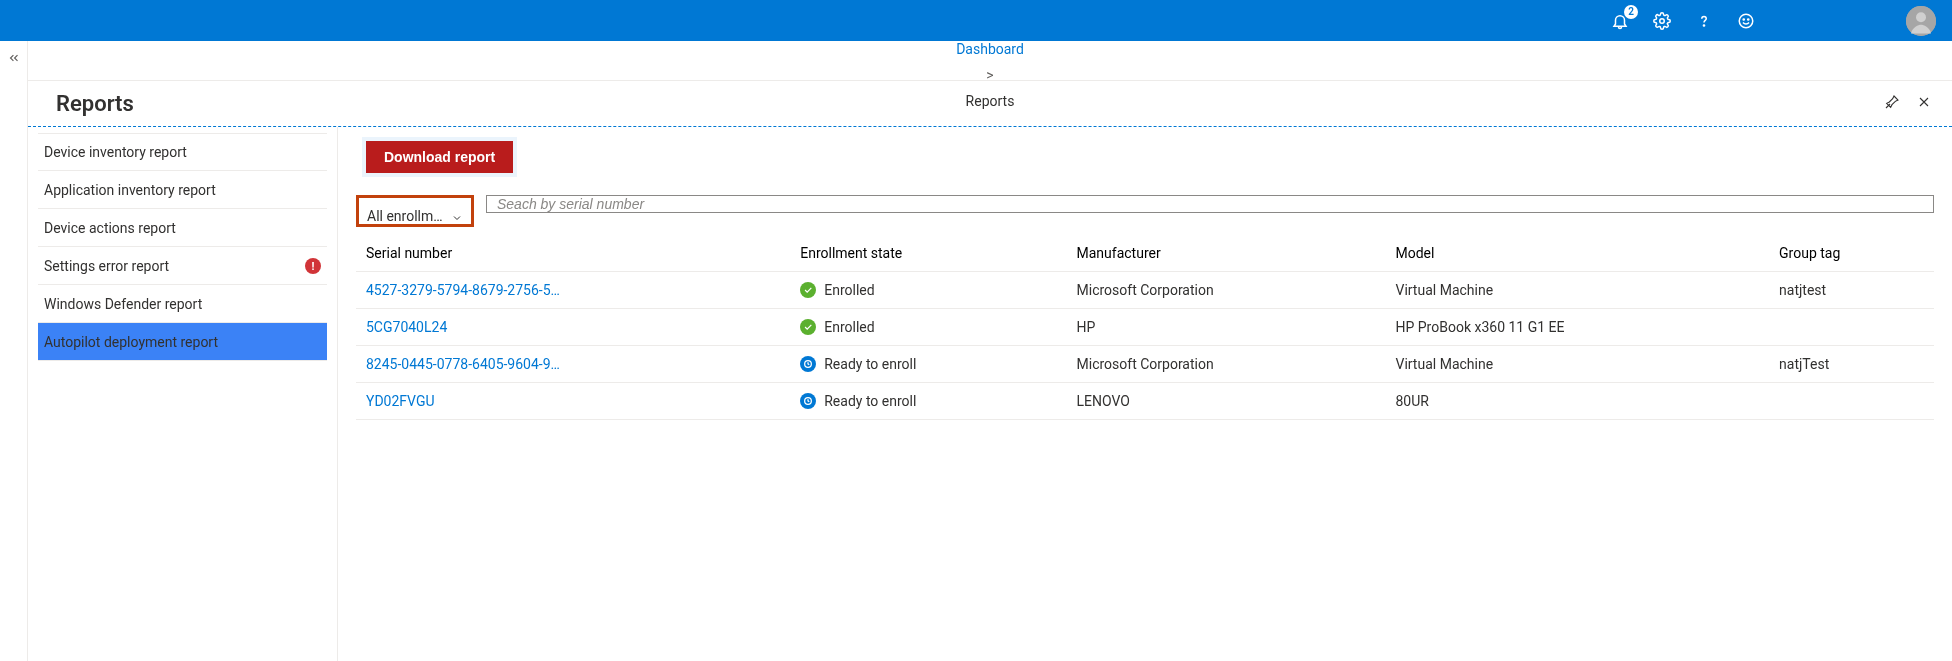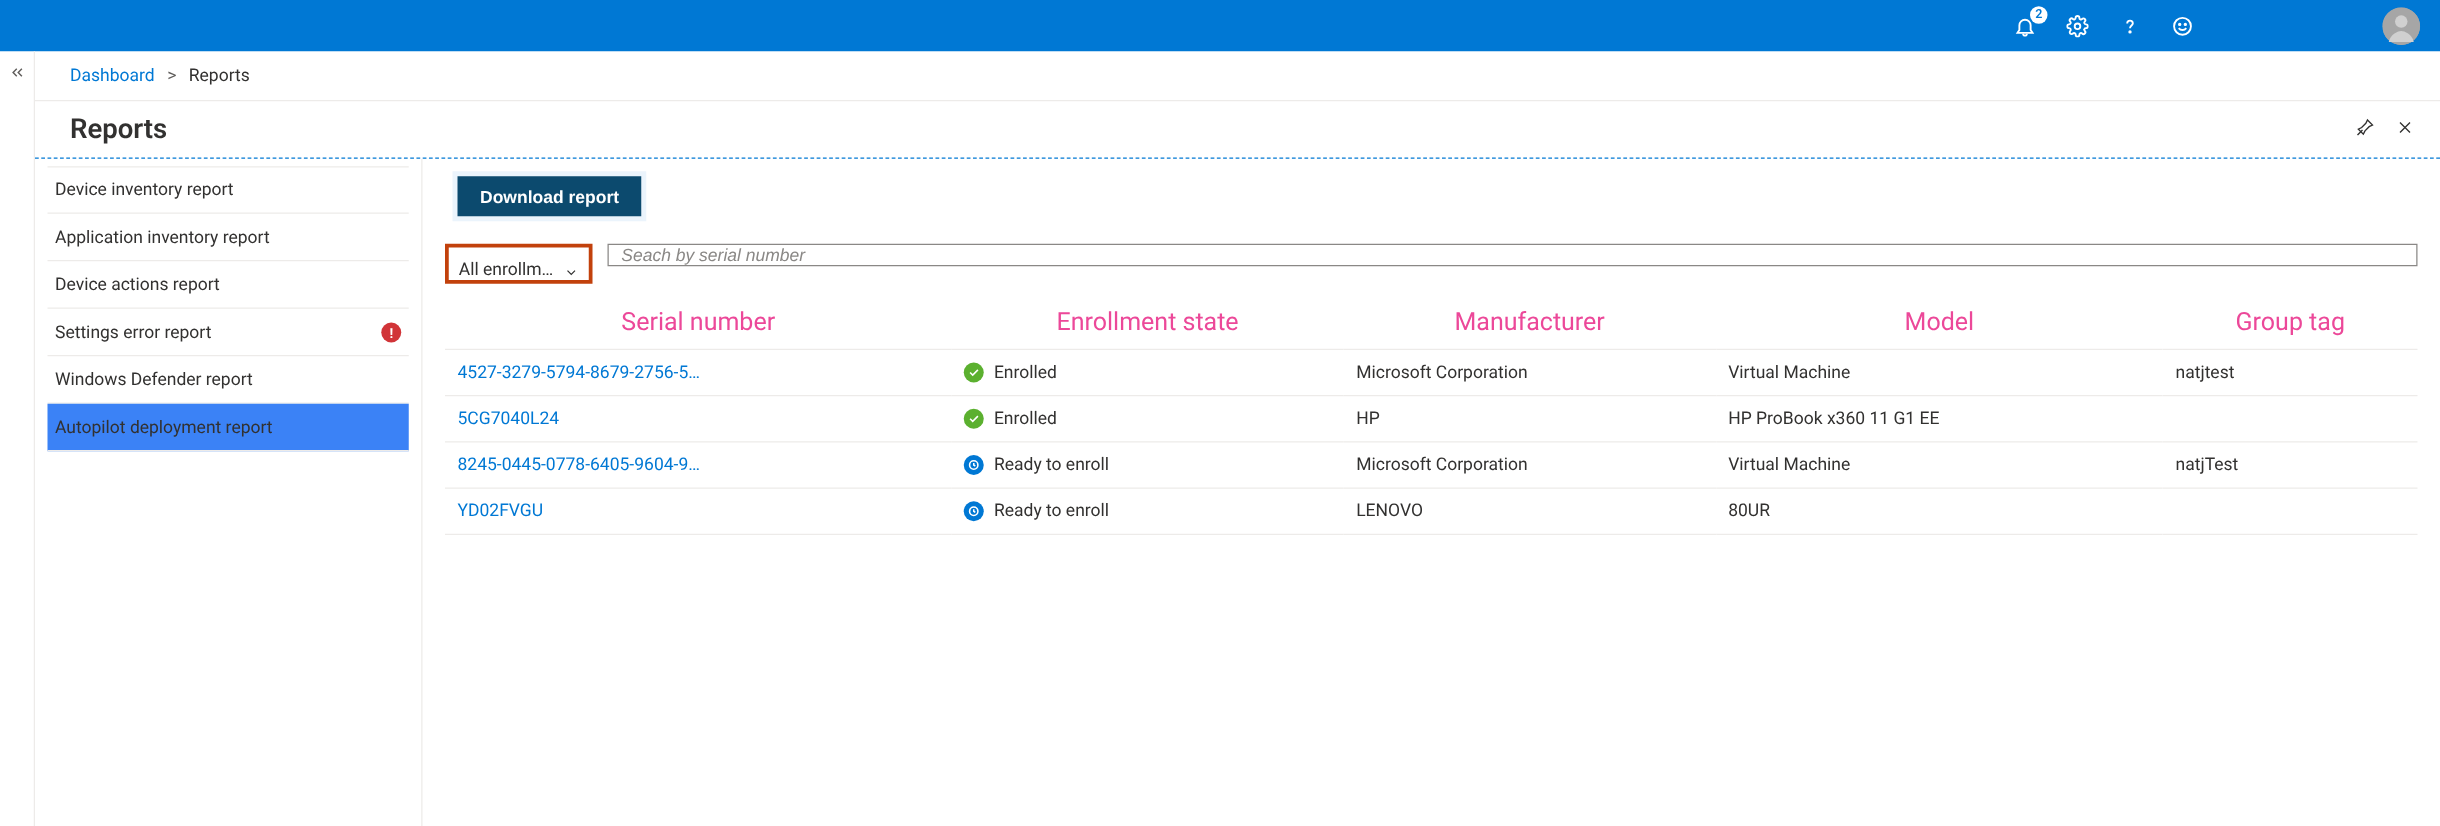--- a/index.html
+++ b/index.html
@@ -68,20 +68,21 @@
   .collapse-col svg { width:14px; height:14px; color:#605e5c; cursor:pointer;}
   .main-col { flex:1; display:flex; flex-direction:column; }
   .breadcrumb {
     height: 40px;
     display:flex;
     align-items:center;
     padding: 0 28px;
     border-bottom: 1px solid #edebe9;
     gap: 10px;
     font-size: 14px;
+    flex-direction: column;
   }
   .breadcrumb a { color:#0078d4; text-decoration:none; cursor:pointer;}
   .breadcrumb .sep { color:#605e5c; }
   .breadcrumb .current { color:#323130; }
   .blade-header {
     display:flex;
     align-items:center;
     justify-content:space-between;
     padding: 10px 20px 10px 28px;
     border-bottom: 1px dashed #0078d4;
@@ -119,21 +120,21 @@
     background:#d13438; color:#fff;
     display:flex;align-items:center;justify-content:center;
     font-size:11px; font-weight:700;
   }
   .content-pane {
     flex:1;
     padding: 14px 18px;
     overflow:auto;
   }
   .dl-btn {
-    background:#0c4a6e;
+    background:#b91c1c;
     color:#fff;
     border:none;
     padding:8px 18px;
     font-size:14px;
     font-weight:600;
     cursor:pointer;
     box-shadow: 0 0 0 4px rgba(0,120,212,0.08);
     margin-left: 10px;
   }
   .filter-row {
@@ -165,26 +166,26 @@
     font-style: italic;
     color:#605e5c;
   }
   .search-input::placeholder { color:#8a8886; font-style: italic; }
   table.grid {
     width:100%;
     border-collapse: collapse;
     margin-top: 6px;
   }
   table.grid th {
-    text-align:center;
+    text-align:left;
     font-weight:400;
-    color:#ec4899;
+    color:#000000;
     padding: 12px 10px 10px 10px;
     border-bottom: 1px solid #edebe9;
-    font-size:20px;
+    font-size:14px;
   }
   table.grid td {
     padding: 10px 10px;
     border-bottom: 1px solid #edebe9;
     font-size:14px;
     vertical-align: middle;
   }
   table.grid td.link { color:#0078d4; cursor:pointer; white-space:nowrap; overflow:hidden; text-overflow:ellipsis; max-width:220px;}
   .state-cell { display:flex; align-items:flex-start; gap:8px; }
   .state-icon {

